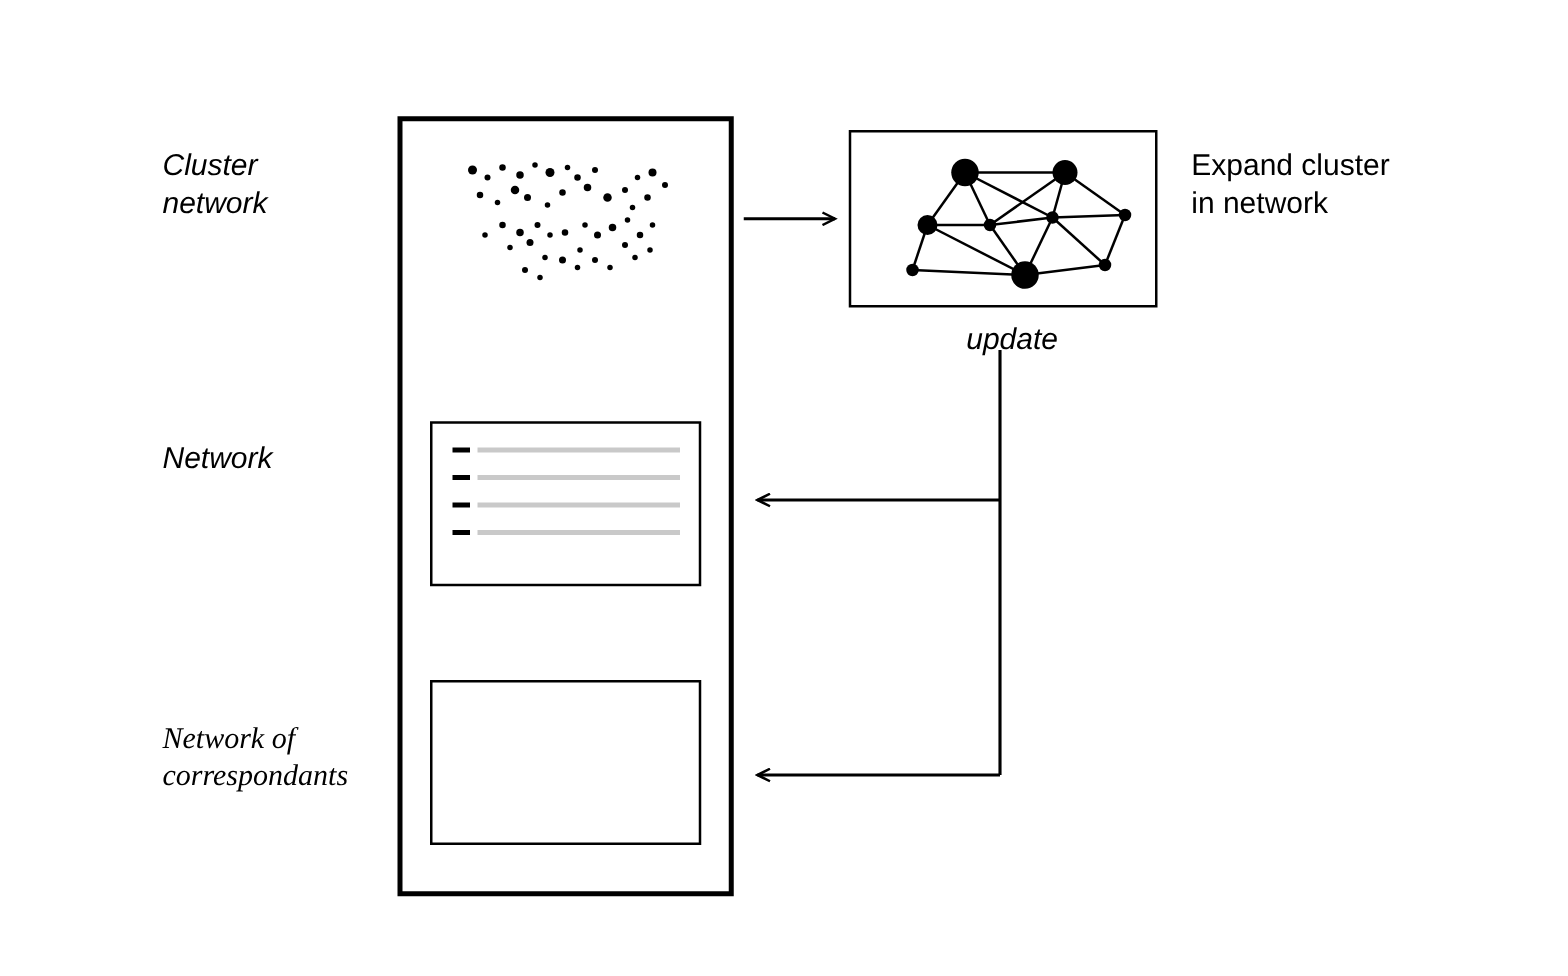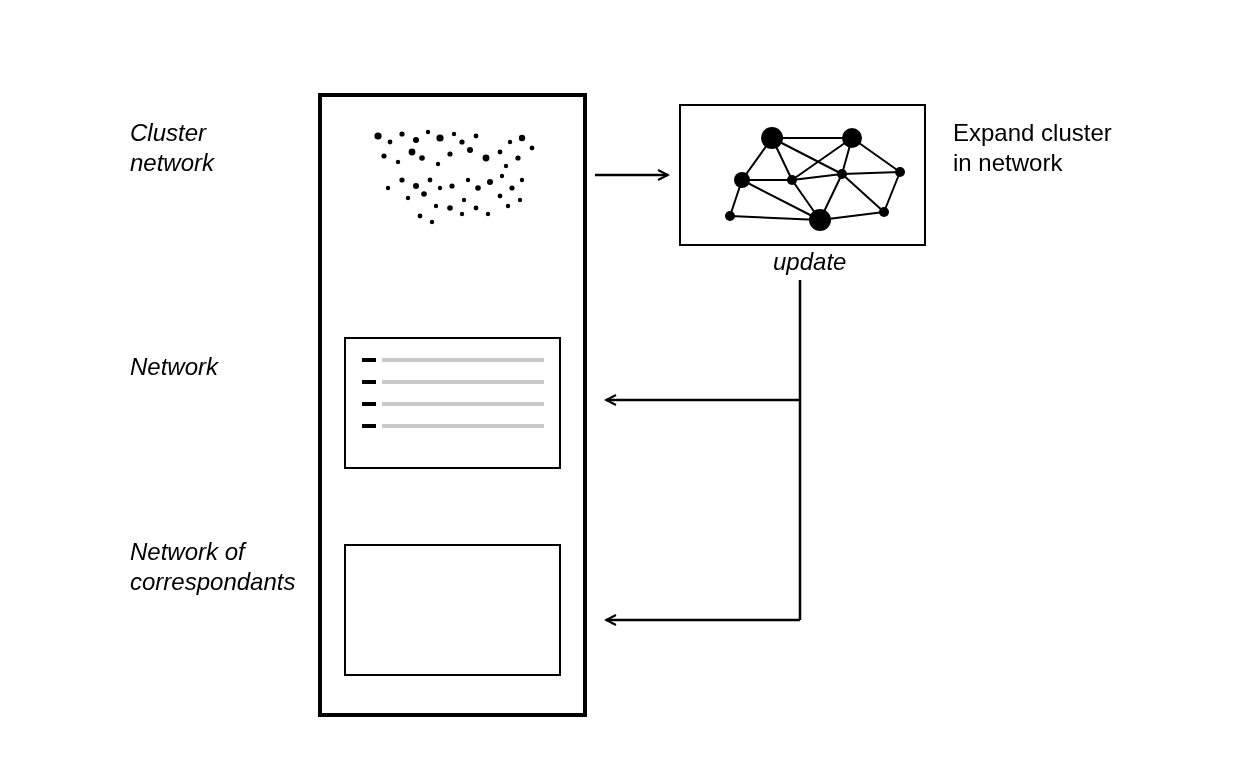--- a/index.html
+++ b/index.html
@@ -31,27 +31,27 @@
 </head>
 <body>
 
 <div class="canvas">
 
   <div class="label italic" style="left:130px; top:118px; white-space:pre-line;">Cluster
 network</div>
 
   <div class="label italic" style="left:130px; top:352px;">Network</div>
 
-  <div class="label italic" style="left:130px; top:537px; white-space:pre-line;">Network of
+  <div class="label italic" style="left:130px; top:576px; white-space:pre-line;font-family:Liberation Serif, serif;">Network of
 correspondants</div>
 
   <div class="label" style="left:940px; top:118px; white-space:pre-line;margin-left:13px;">Expand cluster
 in network</div>
 
-  <div class="label italic" style="left:773px; top:247px;font-style:italic;">update</div>
+  <div class="label italic" style="left:773px; top:257px;font-style:italic;">update</div>
 
   <svg class="diagram" width="1254" height="781">
     <defs>
       <marker id="arrowhead" markerWidth="14" markerHeight="12" refX="12" refY="6" orient="auto" markerUnits="userSpaceOnUse">
         <path d="M2,1 L12,6 L2,11" fill="none" stroke="#000" stroke-width="2"></path>
       </marker>
     </defs>
     <g id="svg-root">
         <rect x="320" y="95" width="265" height="620" fill="none" stroke="#000" stroke-width="4"></rect>
         <rect x="345" y="338" width="215" height="130" fill="none" stroke="#000" stroke-width="2"></rect>

